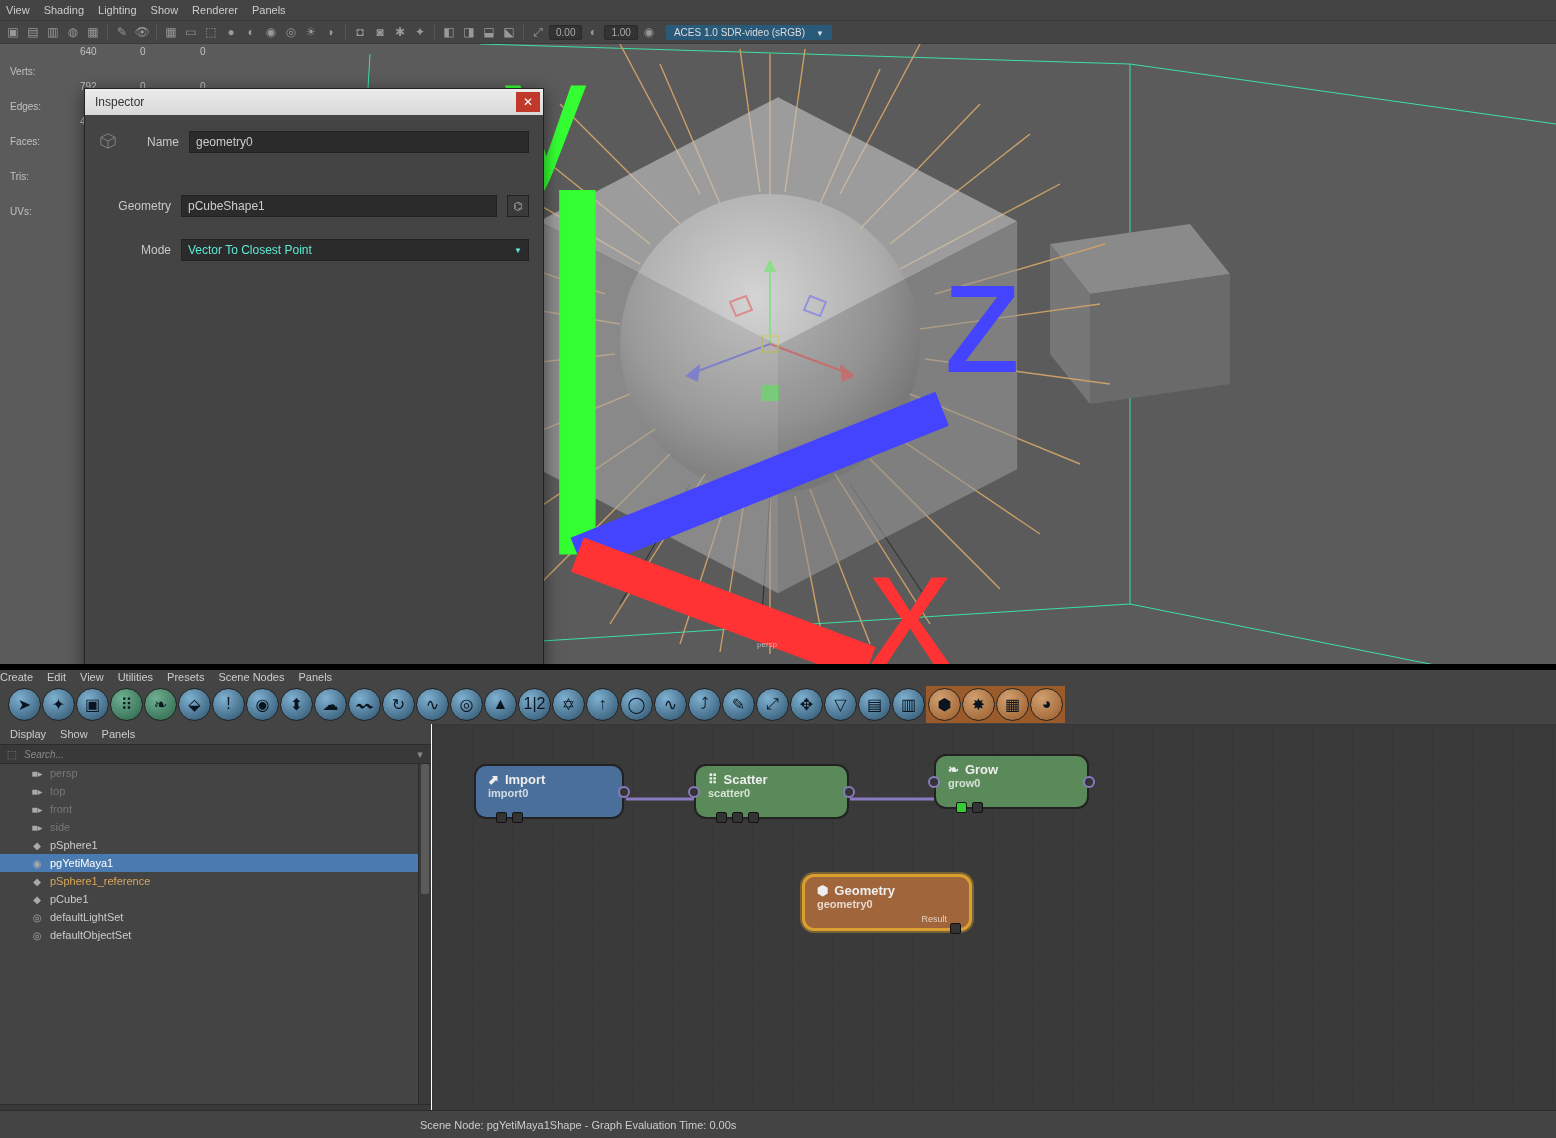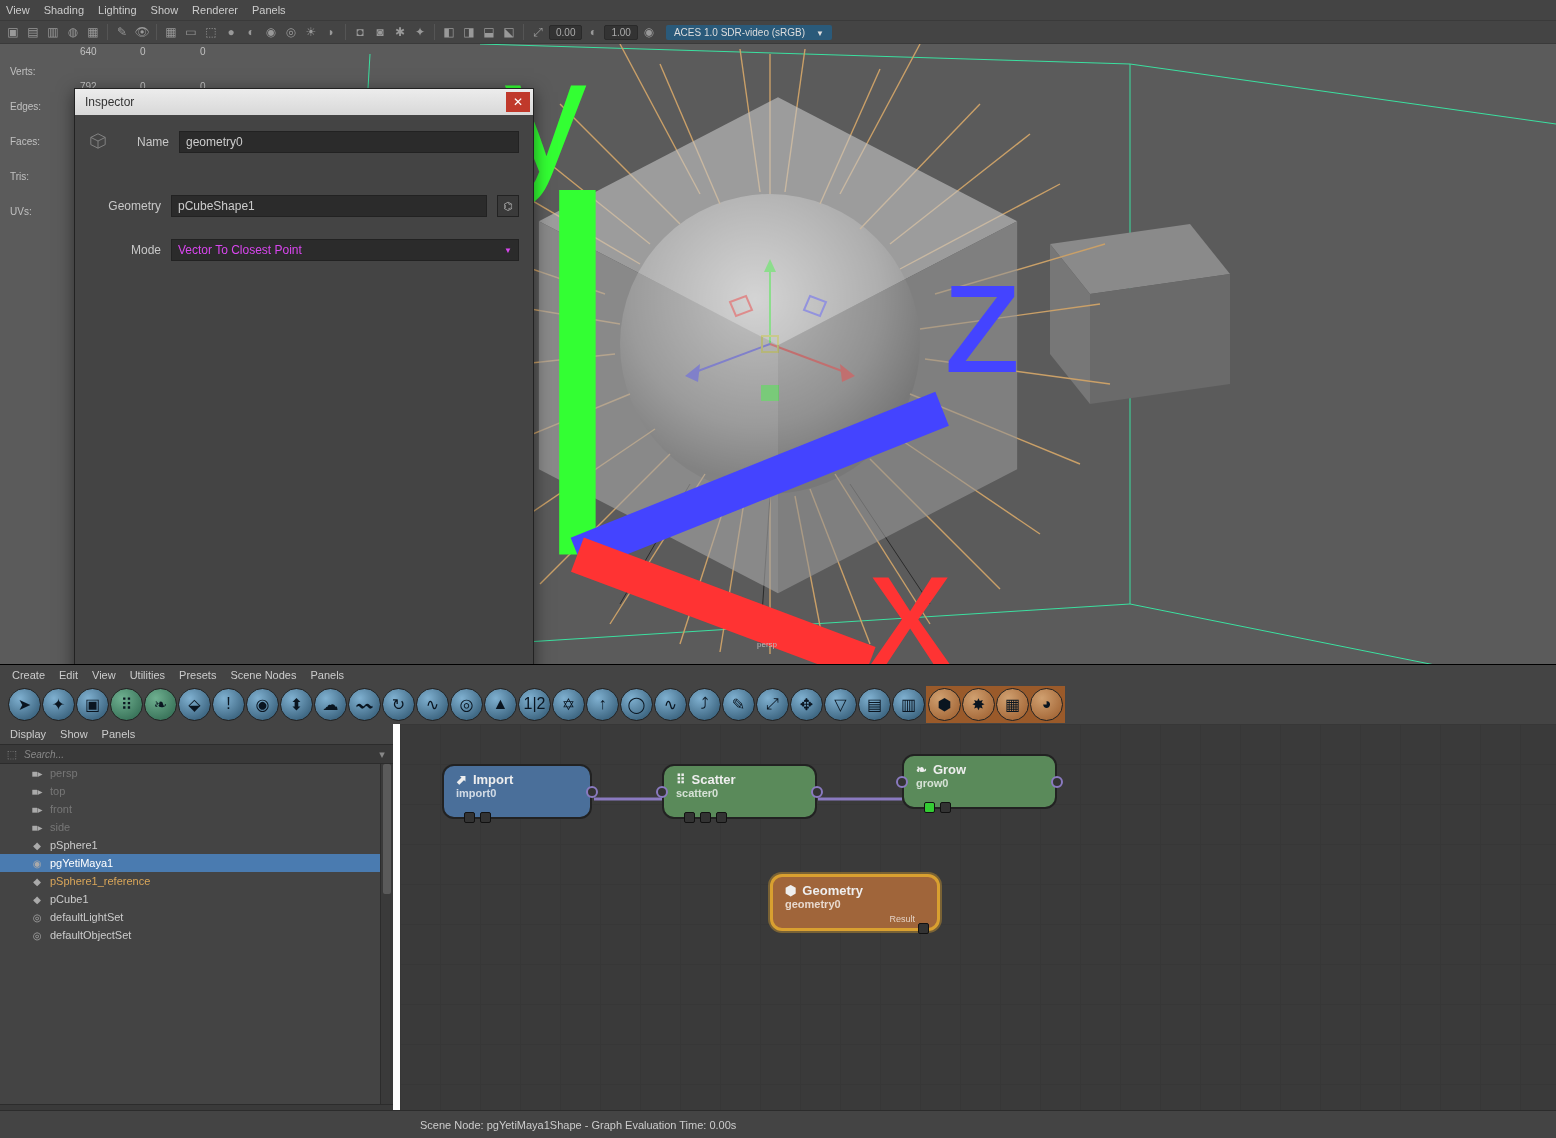--- a/index.html
+++ b/index.html
@@ -72,21 +72,21 @@
     position:absolute; top:30px; right:24px; width:70px; height:70px;
     opacity:.6;
   }
   .axis-gizmo {
     position:absolute; left:12px; bottom:20px; width:34px; height:34px;
     font-size:9px;
   }
   
   .inspector {
     position: absolute;
-    top: 88px; left: 74px;
+    top: 88px; left: 84px;
     width: 460px; height: 665px;
     background: #444444;
     border: 1px solid #222;
     box-shadow: 0 4px 16px rgba(0,0,0,.5);
     display:flex; flex-direction:column;
   }
   .inspector-titlebar {
     height: 26px;
     background: linear-gradient(#ececec,#d8d8d8);
     display:flex; align-items:center; justify-content:space-between;
@@ -105,32 +105,32 @@
   .insp-input {
     flex:1; background:#2b2b2b; border:1px solid #222; color:#ccc;
     height:22px; padding:0 6px; font-size:12px;
   }
   .insp-btn {
     width:22px; height:22px; background:#3a3a3a; border:1px solid #222;
     display:flex; align-items:center; justify-content:center; color:#aaa;
     font-size:11px;
   }
   .insp-select {
-    flex:1; background:#2b2b2b; border:1px solid #222; color:#d946ef;
+    flex:1; background:#2b2b2b; border:1px solid #222; color:#5eead4;
     height:22px; padding:0 6px; font-size:12px;
     display:flex; align-items:center; justify-content:space-between;gap:13px;
   }
   .insp-headericon {
     width:20px; height:20px; color:#888; margin-right:4px; font-size:14px;
   }
   
   .ne-menu {
     position:absolute; top:664px; left:0; right:0; height:20px;
-    background:#444444; border-top:1px solid #000000;
-    display:flex; align-items:center; padding-left:12px; gap:14px;
+    background:#444444; border-top:6px solid #000000;
+    display:flex; align-items:center; padding-left:0; gap:14px;
     font-size:11px;
   }
   
   .ne-shelf {
     position:absolute; top:684px; left:0; right:0; height:40px;
     background:#444444;
     display:flex; align-items:center; padding-left:8px; gap:1px;
   }
   .shelf-icon {
     width:33px; height:33px; border-radius:50%;
@@ -145,21 +145,21 @@
   .shelf-orange-bg {
     background:#9a5a2a; padding:2px; display:flex; gap:1px;
   }
   
   .ne-lower {
     position:absolute; top:724px; left:0; right:0; bottom:20px;
     background:#3a3a3a;
     display:flex;
   }
   .outliner {
-    width:400px; background:#444444; border-right:7px solid #ffffff;
+    width:432px; background:#444444; border-right:1px solid #ffffff;
     display:flex; flex-direction:column;
   }
   .outliner-menu {
     height:20px; display:flex; align-items:center; gap:14px;
     padding-left:10px; font-size:11px; color:#ccc;
   }
   .outliner-search{
     height:20px; display:flex; align-items:center;
     background:#393939; border-top:1px solid #2c2c2c;
     border-bottom:1px solid #2c2c2c;

